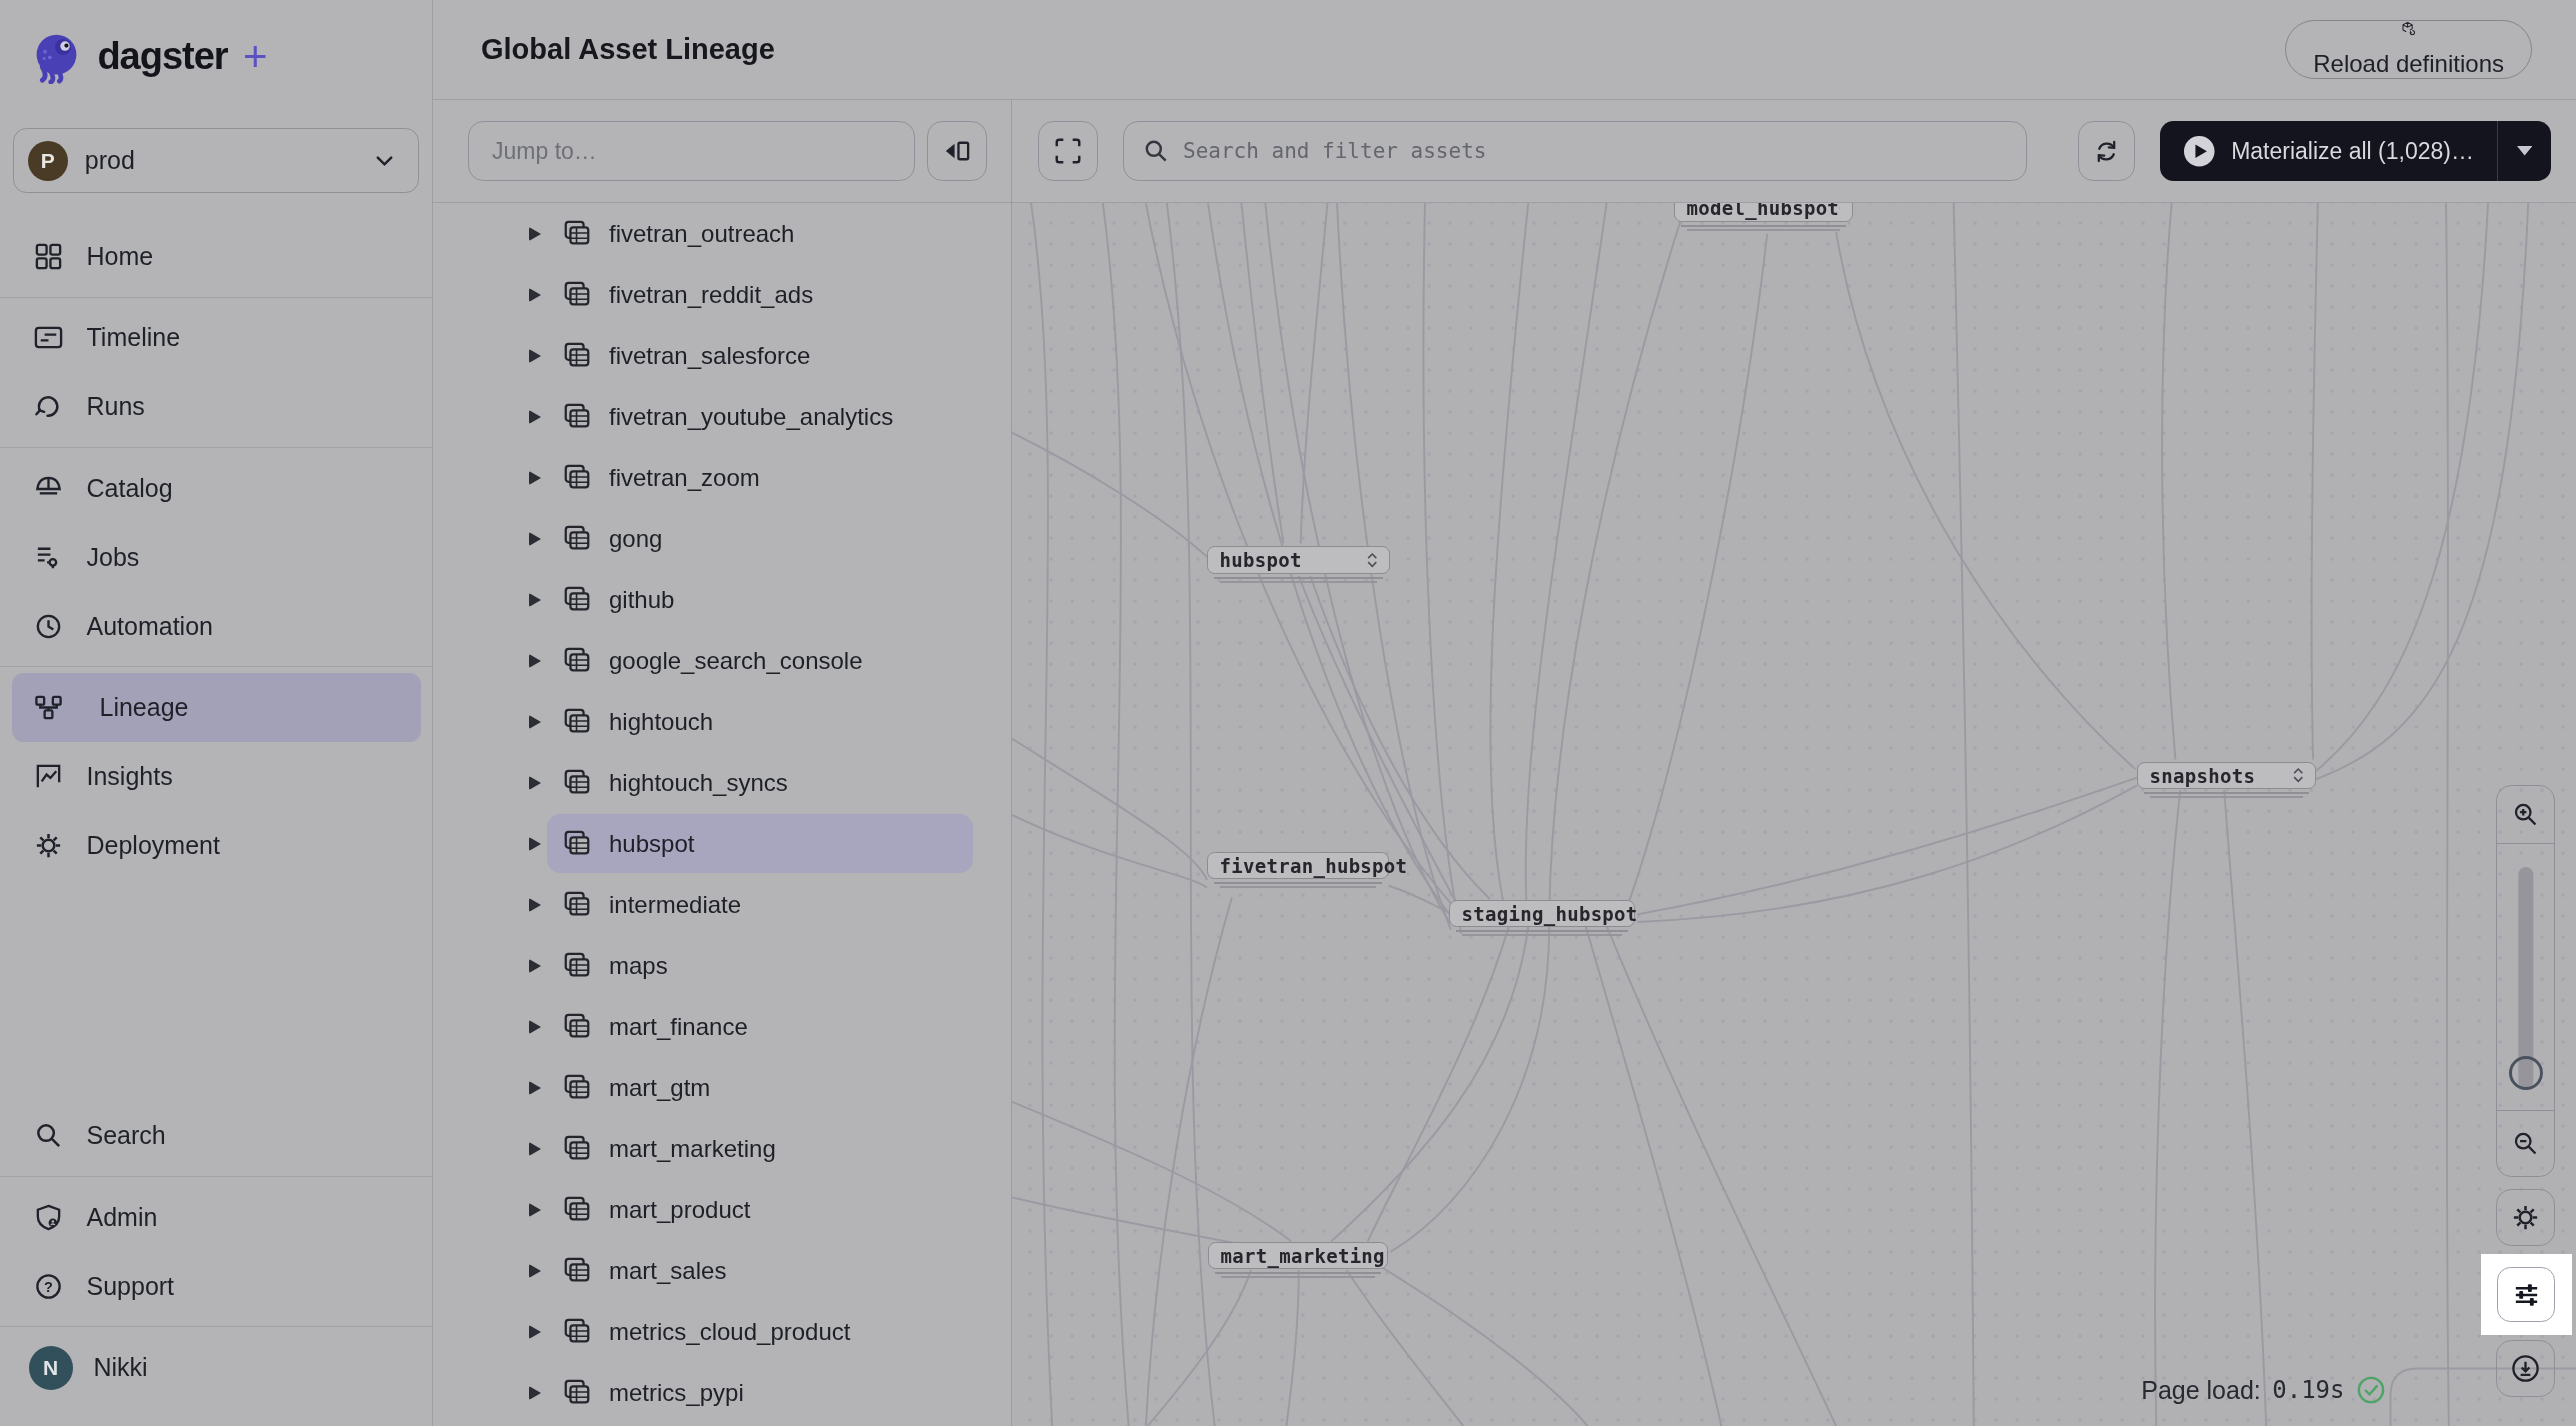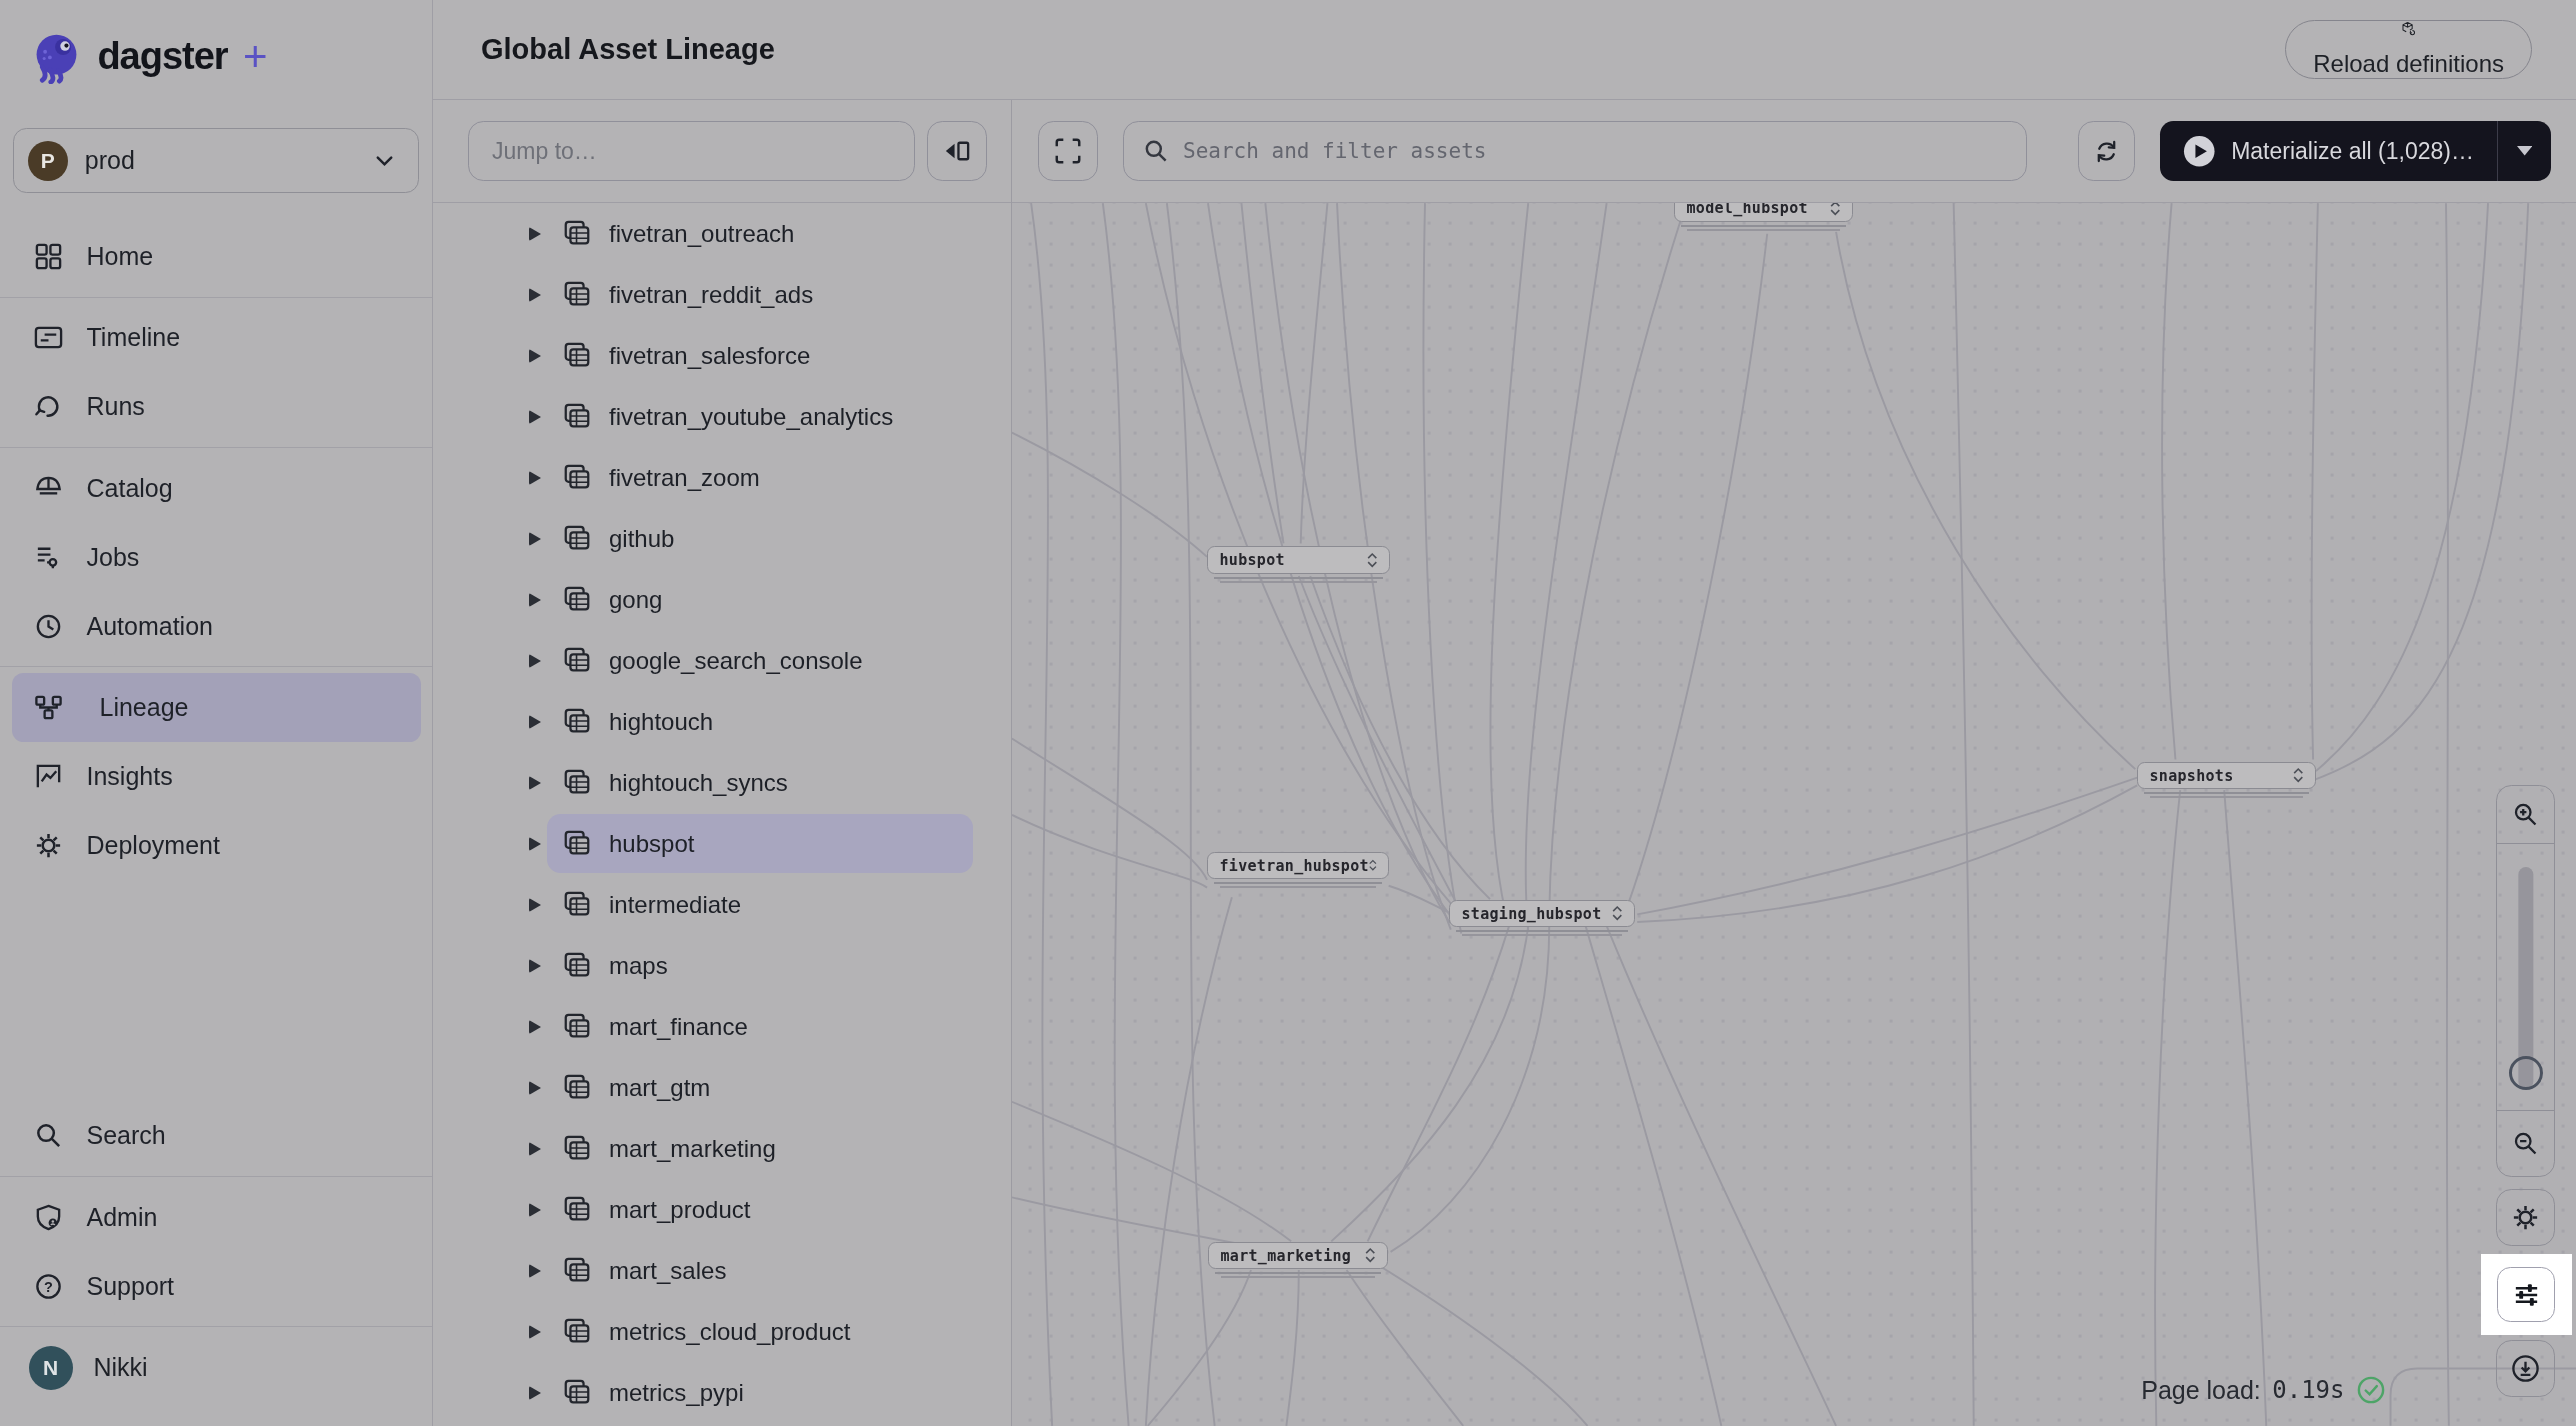--- a/index.html
+++ b/index.html
@@ -60,21 +60,21 @@
 
   .canvas { flex:1; position:relative; overflow:hidden; background:#b1b0b3;
     background-image:radial-gradient(circle,#a5a4aa 1.5px,transparent 1.7px);
     background-size:21px 21px; background-position:7.6px 9.6px; }
   .edges { position:absolute; left:0; top:0; }
   .edges path { fill:none; stroke:#9b9aa2; stroke-width:2; }
 
   .gnode { position:absolute; background:#bdbcbe; border:1.4px solid #8b8b92; border-radius:7.6px; display:flex; align-items:center; justify-content:space-between; padding:0 11.5px; cursor:pointer; }
   .gnode::before { content:''; position:absolute; left:5.7px; right:5.7px; bottom:-5.7px; height:1.9px; background:#8f8f96; }
   .gnode::after { content:''; position:absolute; left:12.4px; right:12.4px; bottom:-9.6px; height:1.9px; background:#96959c; }
-  .gnode-label { font-family:"DejaVu Sans Mono","Liberation Mono",monospace; font-weight:700; font-size:15px; letter-spacing:0.3px; color:#26262c; white-space:nowrap; }
+  .gnode-label { font-family:"DejaVu Sans Mono","Liberation Mono",monospace; font-weight:700; font-size:19px; letter-spacing:0.3px; color:#26262c; white-space:nowrap; }
 
   
   .rail { position:absolute; right:21px; top:582px; width:59px; display:flex; flex-direction:column; align-items:center; }
   .zoom-stack { width:59px; height:392px; border:1.7px solid #8f8f97; border-radius:15.3px; display:flex; flex-direction:column; overflow:hidden; }
   .zs-btn { height:58px; background:transparent; border:none; display:flex; align-items:center; justify-content:center; cursor:pointer; }
   .zs-btn.zin { border-bottom:1.4px solid #8f8f97; }
   .zs-btn.zout { height:66px; border-top:1.4px solid #8f8f97; }
   .slider-area { flex:1; position:relative; }
   .slider-track { position:absolute; left:50%; transform:translateX(-50%); top:23px; bottom:21px; width:15.3px; border-radius:7.6px; background:#96959c; }
   .slider-handle { position:absolute; left:50%; transform:translateX(-50%); top:212px; width:34px; height:34px; border-radius:50%; border:3.8px solid #4b525f; background:transparent; cursor:grab; }
@@ -319,30 +319,30 @@
               </svg>
               <span class="tree-label">fivetran_zoom</span>
             </div>
             <div class="tree-row">
               <div class="caret"></div>
               <svg class="tree-icon" width="30" height="30" viewBox="0 0 32 32">
                 <rect x="4" y="3" width="19" height="17" rx="3" fill="none" stroke="#23262d" stroke-width="2.4"></rect>
                 <rect x="9" y="9" width="19" height="17" rx="3" fill="#b4b3b5" stroke="#23262d" stroke-width="2.4"></rect>
                 <path d="M9 15 H28 M15.5 9 V26 M9 20.5 H28" stroke="#23262d" stroke-width="1.7" fill="none"></path>
               </svg>
+              <span class="tree-label">gong</span>
+            </div>
+            <div class="tree-row">
+              <div class="caret"></div>
+              <svg class="tree-icon" width="30" height="30" viewBox="0 0 32 32">
+                <rect x="4" y="3" width="19" height="17" rx="3" fill="none" stroke="#23262d" stroke-width="2.4"></rect>
+                <rect x="9" y="9" width="19" height="17" rx="3" fill="#b4b3b5" stroke="#23262d" stroke-width="2.4"></rect>
+                <path d="M9 15 H28 M15.5 9 V26 M9 20.5 H28" stroke="#23262d" stroke-width="1.7" fill="none"></path>
+              </svg>
               <span class="tree-label">github</span>
-            </div>
-            <div class="tree-row">
-              <div class="caret"></div>
-              <svg class="tree-icon" width="30" height="30" viewBox="0 0 32 32">
-                <rect x="4" y="3" width="19" height="17" rx="3" fill="none" stroke="#23262d" stroke-width="2.4"></rect>
-                <rect x="9" y="9" width="19" height="17" rx="3" fill="#b4b3b5" stroke="#23262d" stroke-width="2.4"></rect>
-                <path d="M9 15 H28 M15.5 9 V26 M9 20.5 H28" stroke="#23262d" stroke-width="1.7" fill="none"></path>
-              </svg>
-              <span class="tree-label">gong</span>
             </div>
             <div class="tree-row">
               <div class="caret"></div>
               <svg class="tree-icon" width="30" height="30" viewBox="0 0 32 32">
                 <rect x="4" y="3" width="19" height="17" rx="3" fill="none" stroke="#23262d" stroke-width="2.4"></rect>
                 <rect x="9" y="9" width="19" height="17" rx="3" fill="#b4b3b5" stroke="#23262d" stroke-width="2.4"></rect>
                 <path d="M9 15 H28 M15.5 9 V26 M9 20.5 H28" stroke="#23262d" stroke-width="1.7" fill="none"></path>
               </svg>
               <span class="tree-label">google_search_console</span>
             </div>

